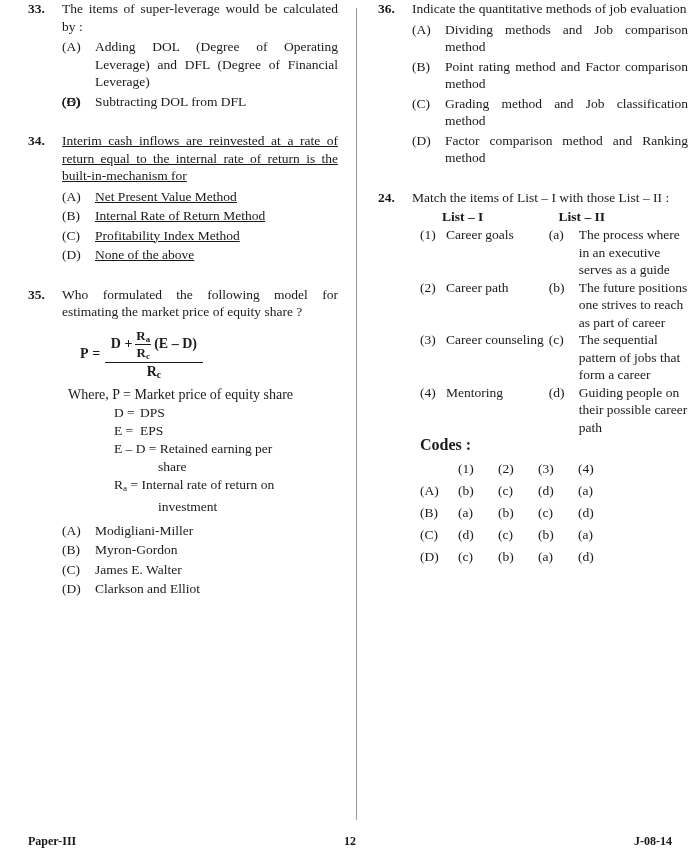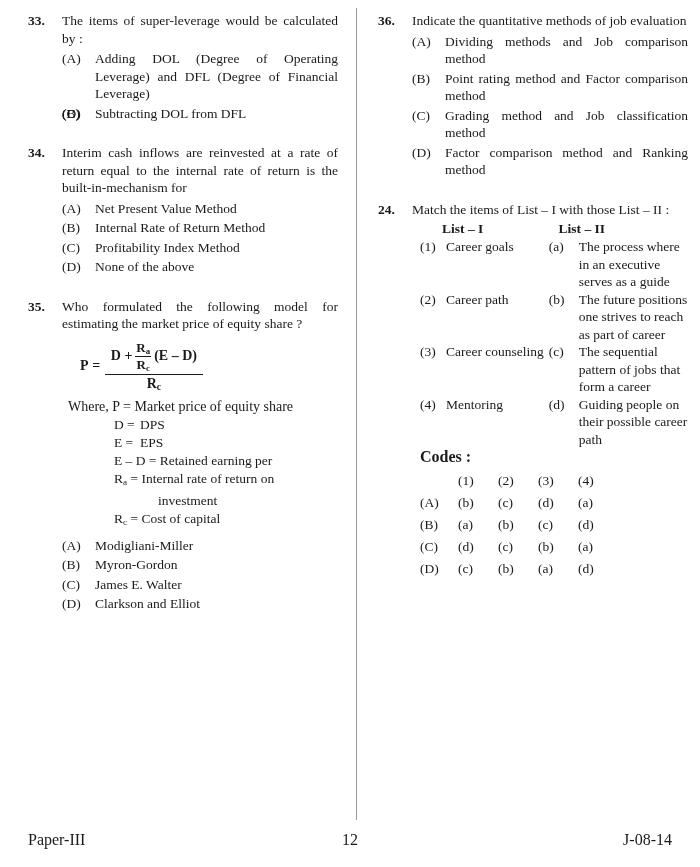--- a/index.html
+++ b/index.html
@@ -25,21 +25,21 @@
   .divider {
     position: absolute;
     left: 356px;
     top: 8px;
     width: 1px;
     height: 812px;
     background: #9a9a9a;
   }
   .col {
     position: absolute;
-    top: 12px;
+    top: 0;
     width: 310px;
   }
   .col-left  { left: 28px; }
   .col-right { left: 378px; }
 
   .q {
     position: relative;
     margin-bottom: 14px;
   }
   .q-num {
@@ -225,22 +225,22 @@
   .codes-row.header .c-key { visibility: hidden; }
 
   
   .footer {
     position: absolute;
     left: 28px;
     right: 28px;
     bottom: 18px;
     display: flex;
     align-items: flex-end;
-    font-size: 16px;
-    font-weight: normal;
+    font-size: 12px;
+    font-weight: bold;
   }
   .footer .f-left { flex: 0 0 auto; }
   .footer .f-center {
     position: absolute;
     left: 50%;
     transform: translateX(-50%);
   }
   .footer .f-right { margin-left: auto; }
 </style>
 </head>
@@ -268,21 +268,21 @@
             <span class="opt-letter">(C)</span>
           </div>
           <div class="opt">
             <span class="opt-letter">(D)</span>
             <span class="opt-text">Subtracting DOL from DFL</span>
           </div>
         </div>
       </div>
     </div>
 
-    <div class="q" style="margin-top:22px;">
+    <div class="q" style="margin-top:22px;text-decoration:underline;">
       <div class="q-num">34.</div>
       <div class="q-body">
         <div class="q-stem">Interim cash inflows are reinvested at a rate of return equal to the internal rate of return is the built-in-mechanism for</div>
         <div class="opts">
           <div class="opt">
             <span class="opt-letter">(A)</span>
             <span class="opt-text">Net Present Value Method</span>
           </div>
           <div class="opt">
             <span class="opt-letter">(B)</span>
@@ -332,35 +332,30 @@
           <span class="def-lbl">E =</span>
           <span style="padding-left:26px;">EPS</span>
         </div>
 
         <div class="def-hang">
           <span class="dh-inner">
             <span>E – D =</span>
             <span>Retained earning per</span>
           </span>
         </div>
+        <div class="def-cont">share</div>
 
         <div class="def-hang">
           <span class="dh-inner">
             <span><span>R</span><sub>a</sub> <span>=</span></span>
             <span>Internal rate of return on</span>
           </span>
         </div>
         <div class="def-cont">investment</div>
 
-        <div class="def-hang">
-          <span class="dh-inner">
-            <span><span>R</span><sub>c</sub> <span>=</span></span>
-            <span>Cost of capital</span>
-          </span>
-        </div>
 
         <div class="opts" style="margin-top:6px;">
           <div class="opt">
             <span class="opt-letter">(A)</span>
             <span class="opt-text">Modigliani-Miller</span>
           </div>
           <div class="opt">
             <span class="opt-letter">(B)</span>
             <span class="opt-text">Myron-Gordon</span>
           </div>

